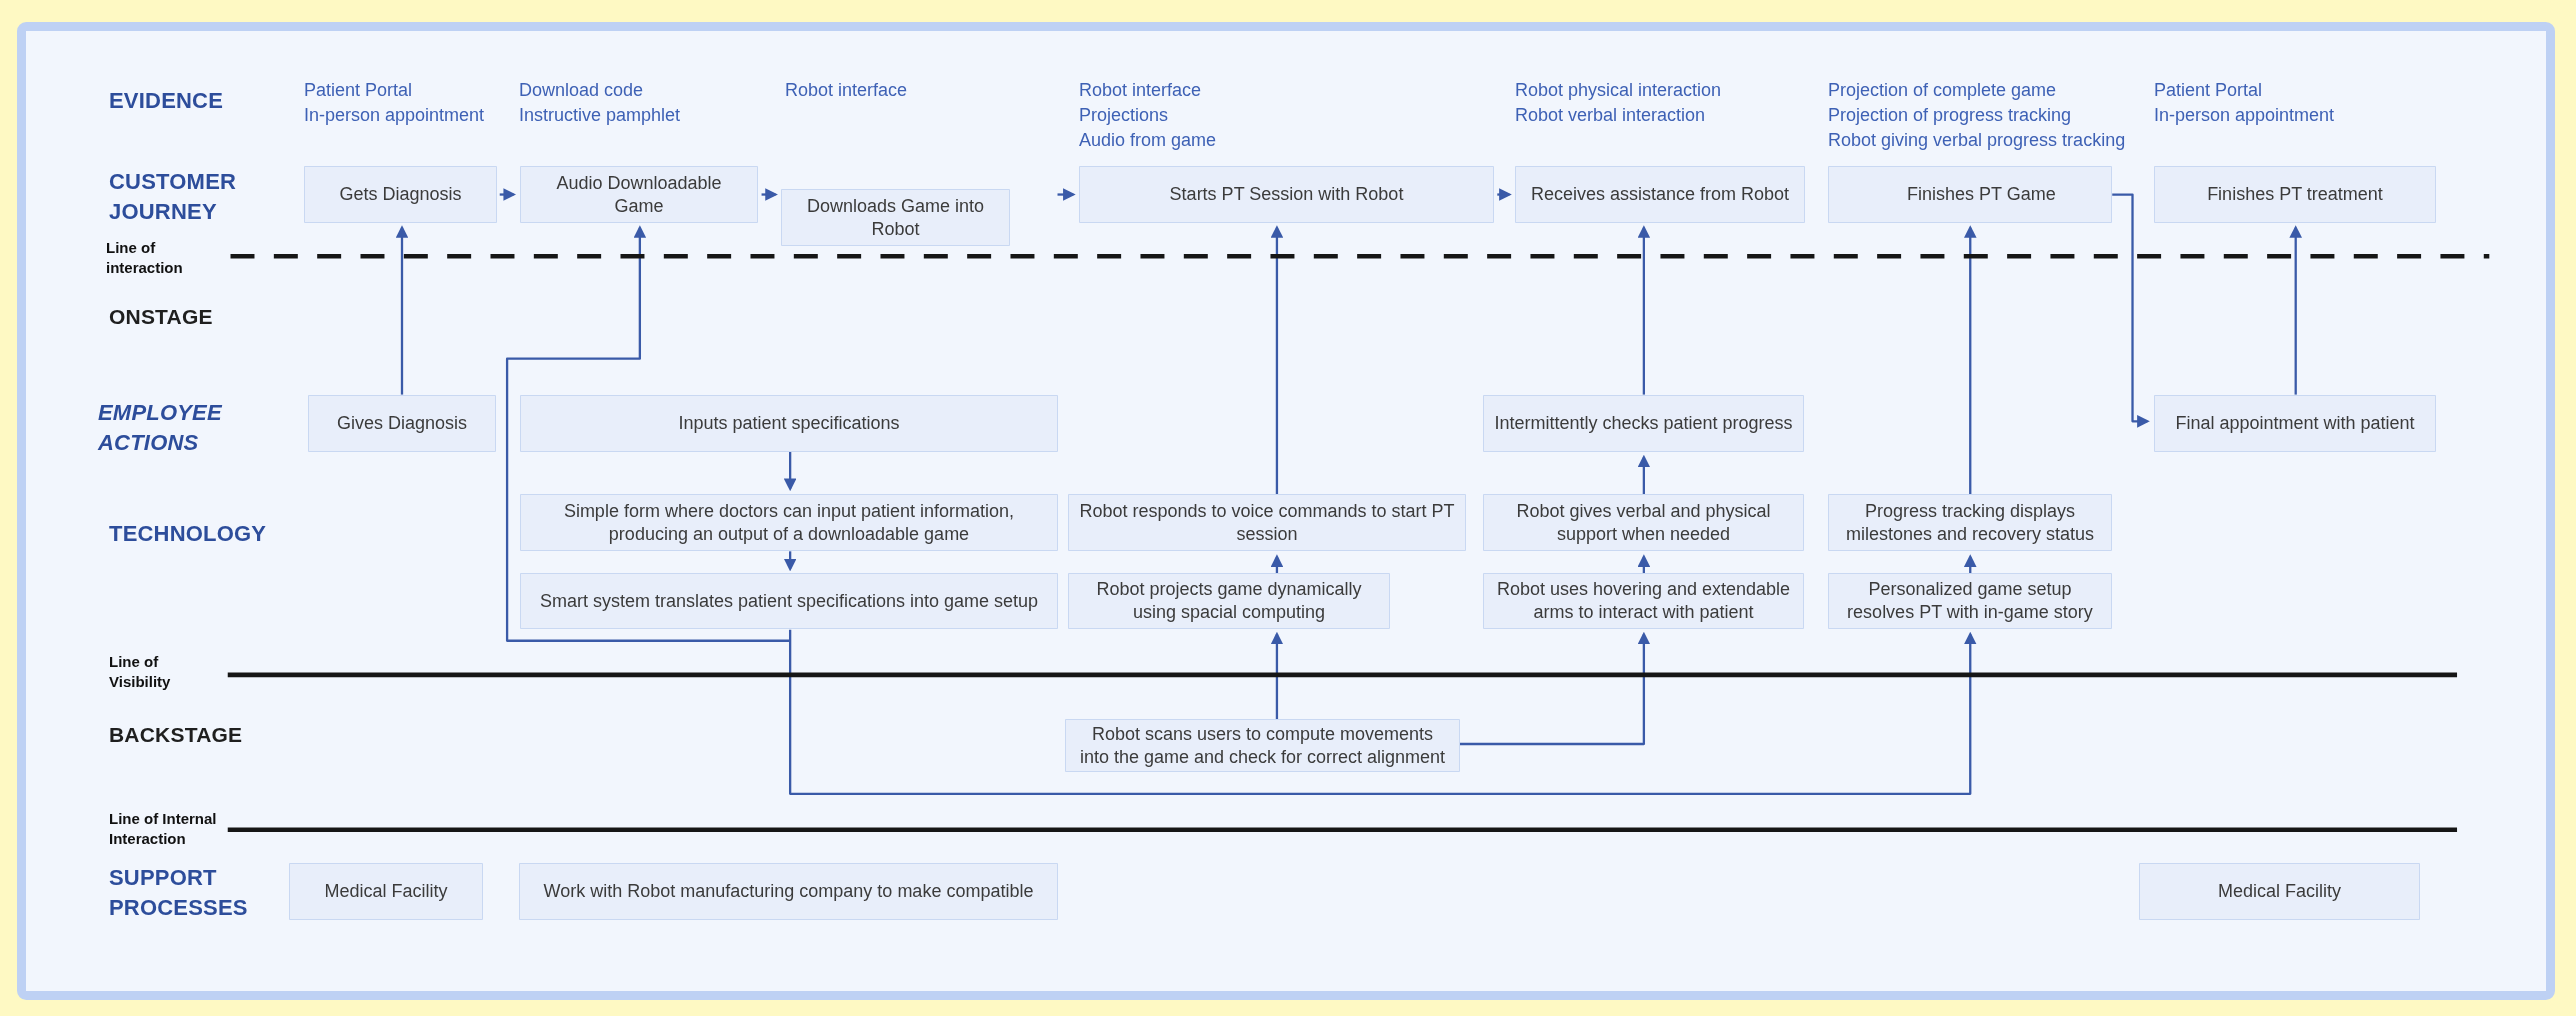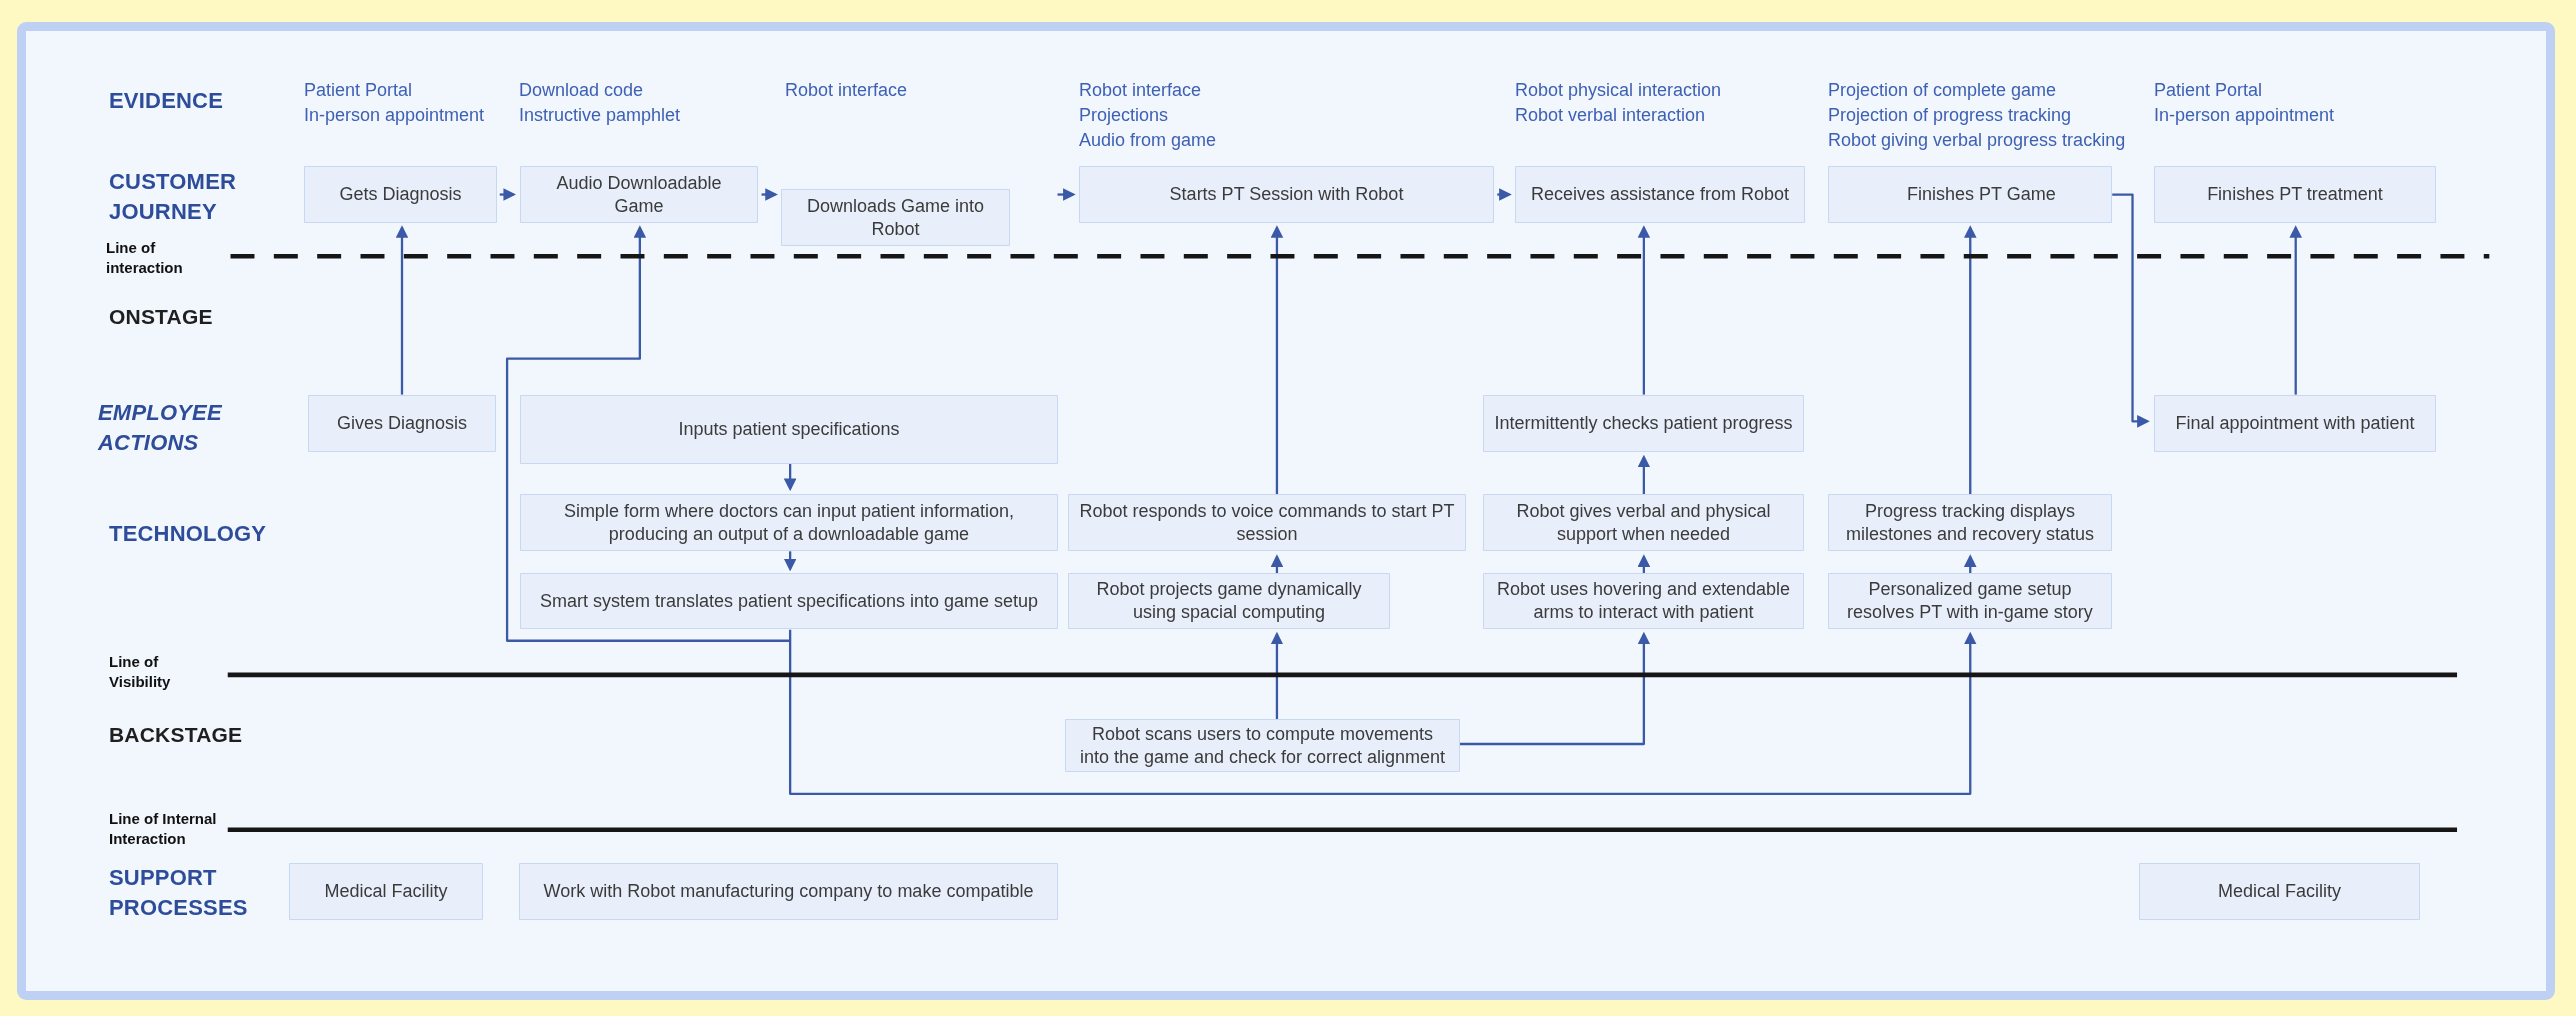--- a/index.html
+++ b/index.html
@@ -109,21 +109,21 @@
 
   <div class="box" style="left:304px;top:166px;width:193px;height:57px;">Gets Diagnosis</div>
   <div class="box" style="left:520px;top:166px;width:238px;height:57px;">Audio Downloadable Game</div>
   <div class="box" style="left:781px;top:166px;width:229px;height:57px;margin-top:23px;">Downloads Game into Robot</div>
   <div class="box" style="left:1079px;top:166px;width:415px;height:57px;">Starts PT Session with Robot</div>
   <div class="box" style="left:1515px;top:166px;width:290px;height:57px;">Receives assistance from Robot</div>
   <div class="box" style="left:1828px;top:166px;width:284px;height:57px;padding-left:32px;">Finishes PT Game</div>
   <div class="box" style="left:2154px;top:166px;width:282px;height:57px;">Finishes PT treatment</div>
 
   <div class="box" style="left:308px;top:395px;width:188px;height:57px;">Gives Diagnosis</div>
-  <div class="box" style="left:520px;top:395px;width:538px;height:69px;">Inputs patient specifications</div>
+  <div class="box" style="left:520px;top:395px;width:538px;height:57px;">Inputs patient specifications</div>
   <div class="box" style="left:1483px;top:395px;width:321px;height:57px;">Intermittently checks patient progress</div>
   <div class="box" style="left:2154px;top:395px;width:282px;height:57px;">Final appointment with patient</div>
 
   <div class="box" style="left:520px;top:494px;width:538px;height:57px;">Simple form where doctors can input patient information, producing an output of a downloadable game</div>
   <div class="box" style="left:1068px;top:494px;width:398px;height:57px;">Robot responds to voice commands to start PT session</div>
   <div class="box" style="left:1483px;top:494px;width:321px;height:57px;">Robot gives verbal and physical support when needed</div>
   <div class="box" style="left:1828px;top:494px;width:284px;height:57px;">Progress tracking displays milestones and recovery status</div>
 
   <div class="box" style="left:520px;top:573px;width:538px;height:56px;">Smart system translates patient specifications into game setup</div>
   <div class="box" style="left:1068px;top:573px;width:322px;height:56px;">Robot projects game dynamically using spacial computing</div>

